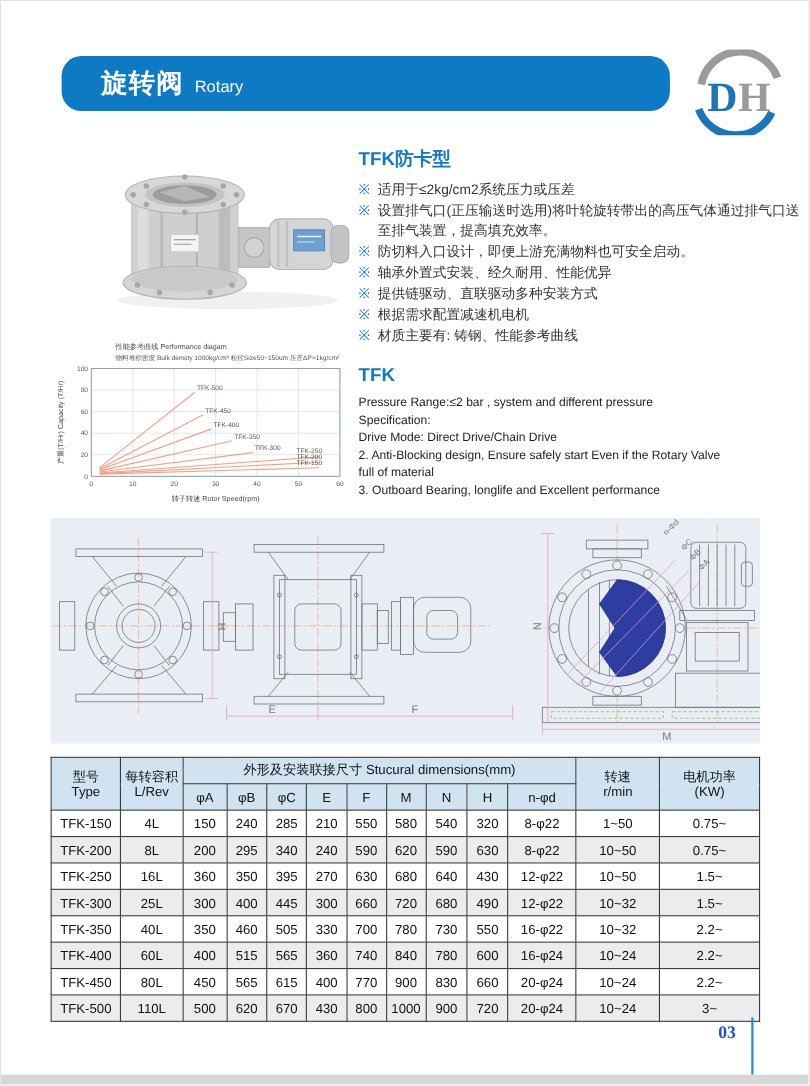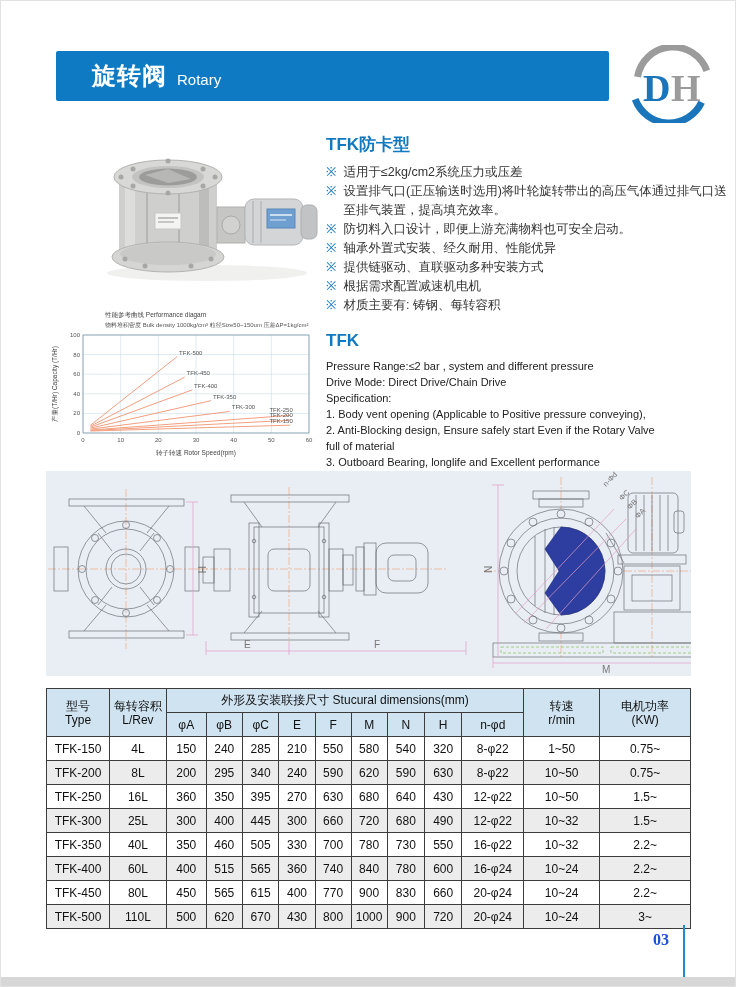--- a/index.html
+++ b/index.html
@@ -3,21 +3,21 @@
 <meta charset="utf-8">
 <style>
   html,body{margin:0;padding:0;background:#f2f2f2;}
   .page{position:relative;width:736px;height:987px;background:#fff;margin:0 auto;
         font-family:"Liberation Sans",sans-serif;overflow:hidden;
         border:1px solid #e2e2e2;box-sizing:border-box;}
   .bottom-edge{position:absolute;left:0;bottom:0;width:100%;height:9px;background:#d7d7d7;}
 
   
   .header-bar{position:absolute;left:55px;top:50px;width:553px;height:50px;background:#0e7ac4;
-              border-radius:2px;display:flex;align-items:center;padding-left:36px;box-sizing:border-box;}
+              border-radius:18px;display:flex;align-items:center;padding-left:36px;box-sizing:border-box;}
   .header-zh{color:#fff;font-size:24px;font-weight:bold;letter-spacing:1px;}
   .header-en{color:#fff;font-size:15px;margin-left:10px;margin-top:6px;}
   .logo{position:absolute;left:620px;top:44px;}
 
   
   .photo{position:absolute;left:66px;top:132px;}
 
   
   .rightcol{position:absolute;left:325px;top:116px;width:406px;}
   .sec-head{color:#1178c2;font-size:17px;font-weight:bold;margin:16px 0 7px 0;}
@@ -148,29 +148,28 @@
         <div class="bullet">
           <span class="mark">※</span>
           <span>提供链驱动、直联驱动多种安装方式</span>
         </div>
         <div class="bullet">
           <span class="mark">※</span>
           <span>根据需求配置减速机电机</span>
         </div>
         <div class="bullet">
           <span class="mark">※</span>
-          <span>材质主要有: 铸钢、每转容积</span>
+          <span>材质主要有: 铸钢、性能参考曲线</span>
         </div>
       </div>
     <div class="sec-head">TFK</div>
     <div class="spec-lines">
         <div>Pressure Range:≤2 bar , system and different pressure</div>
+        <div>Specification:</div>
         <div>Drive Mode: Direct Drive/Chain Drive</div>
-        <div>Specification:</div>
-        <div>1. Body vent opening (Applicable to Positive pressure conveying),</div>
         <div>2. Anti-Blocking design, Ensure safely start Even if the Rotary Valve</div>
         <div>full of material</div>
         <div>3. Outboard Bearing, longlife and Excellent performance</div>
       </div>
   </div>
 
   <div class="chart-wrap">
     <svg id="perf-chart" width="274" height="158" viewBox="0 0 274 158">
         <text x="58" y="10" class="ct">性能参考曲线 Performance diagam</text>
         <text x="58" y="20" class="ct2">物料堆积密度 Bulk density 1000kg/cm³  粒径Size50~150um  压差ΔP=1kg/cm²</text>

